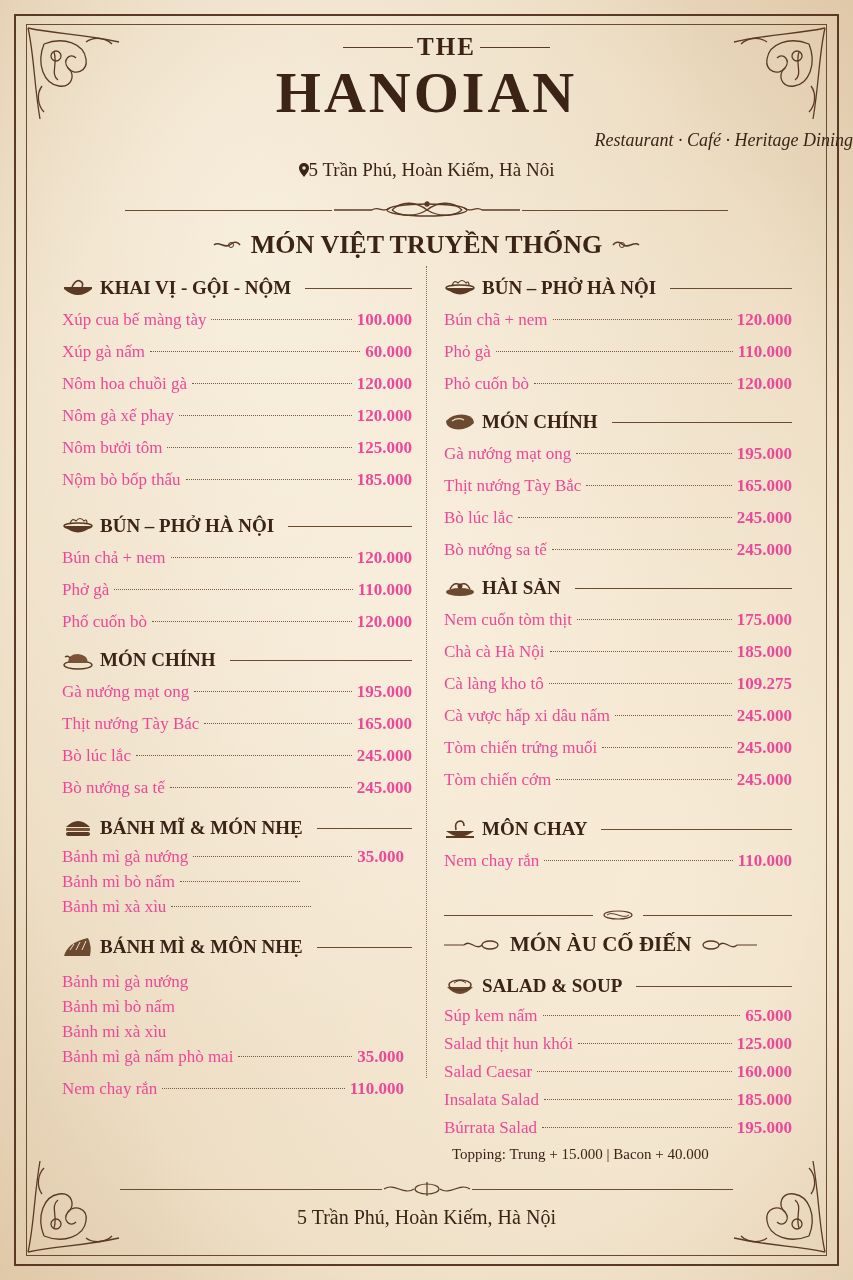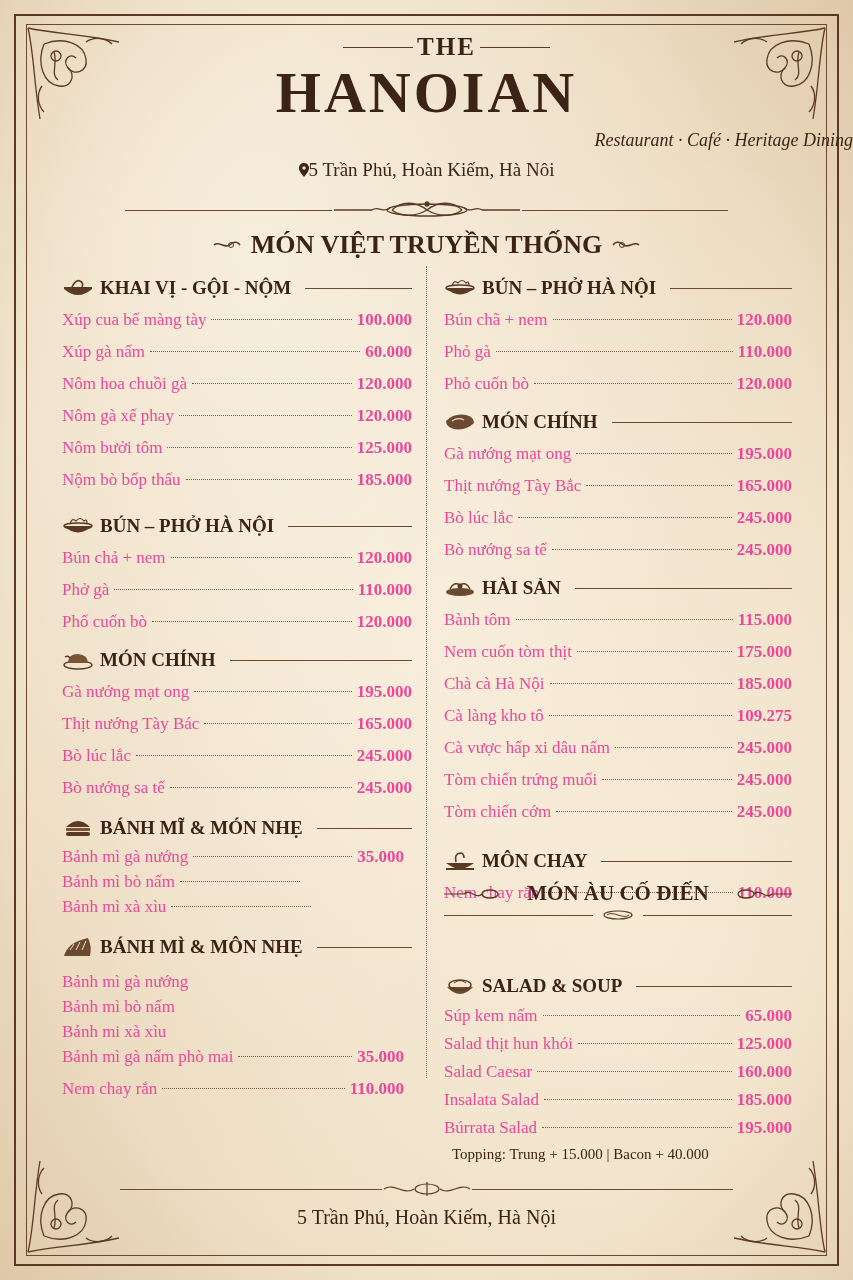--- a/index.html
+++ b/index.html
@@ -68,22 +68,22 @@
     display: flex; align-items: baseline; height: 32px; line-height: 32px;
     font-family: "Liberation Serif", serif; font-size: 17px; color: #ec4899;
   }
   .item .name { white-space: nowrap; }
   .item .dots { flex: 1; border-bottom: 1.5px dotted #7a5a40; margin: 0 5px; transform: translateY(-5px); min-width: 10px; }
   .item .price { font-weight: bold; white-space: nowrap; }
   .item.tight { height: 25px; line-height: 25px; }
   .item .dots.short { flex: 0 0 120px; }
 
   .euro-title {
-    position: absolute; left: 444px; width: 348px; top: 881px;
-    display: flex; align-items: center; justify-content: space-between; gap: 10px;
+    position: absolute; left: 444px; width: 348px; top: 932px;
+    display: flex; align-items: center; justify-content: flex-start; gap: 10px;
     font-family: "Liberation Serif", serif; font-weight: bold; font-size: 21px;
   }
   .topping {
     font-family: "Liberation Serif", serif; font-size: 15px; margin-top: 4px; padding-left: 8px;
   }
   .footer {
     position: absolute; left: 0; right: 0; top: 1206px; text-align: center;
     font-family: "Liberation Serif", serif; font-size: 20px; color: #3b2416;
   }
 </style>
@@ -427,25 +427,20 @@
     <div class="sec-head">
       <span class="sec-icon"><svg viewBox="0 0 32 22">
             <ellipse cx="16" cy="15" rx="14" ry="4" fill="#6b4a30"></ellipse>
             <path d="M6 12 Q10 4 16 8 Q22 4 26 12" fill="none" stroke="#5a3a24" stroke-width="1.5"></path>
             <circle cx="16" cy="9" r="2.5" fill="#5a3a24"></circle>
           </svg></span>
       <span class="sec-title">HÀI SẢN</span>
       <span class="rule"></span>
     </div>
     <div class="item">
-        <span class="name">Bành tôm</span>
-        <span class="dots"></span>
-        <span class="price">115.000</span>
-      </div>
-    <div class="item">
         <span class="name">Nem cuốn tòm thịt</span>
         <span class="dots"></span>
         <span class="price">175.000</span>
       </div>
     <div class="item">
         <span class="name">Chà cà Hà Nội</span>
         <span class="dots"></span>
         <span class="price">185.000</span>
       </div>
     <div class="item">

